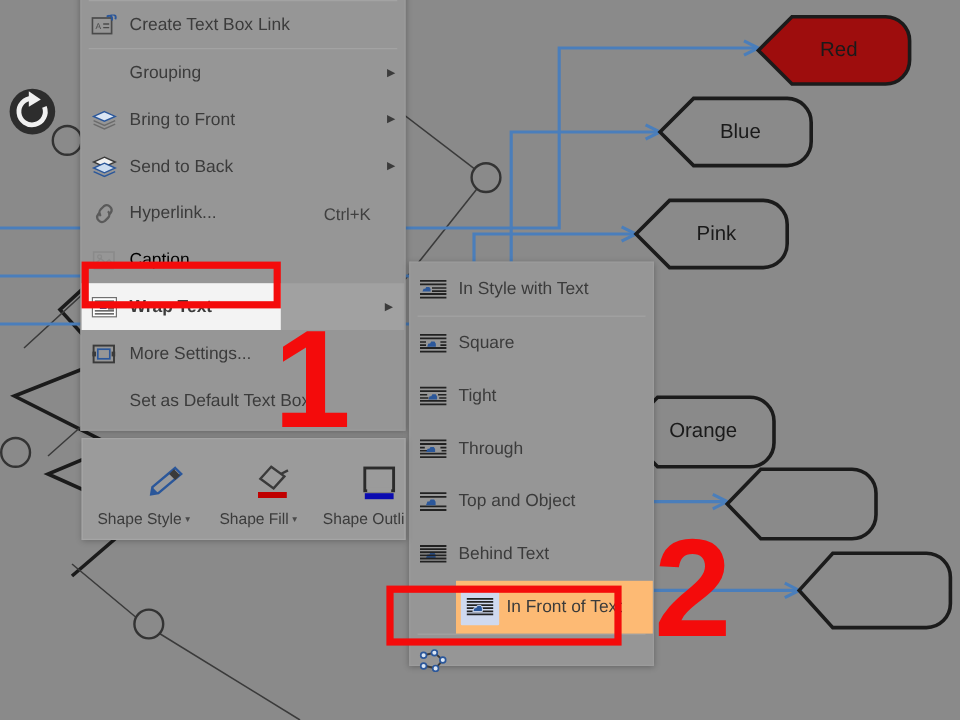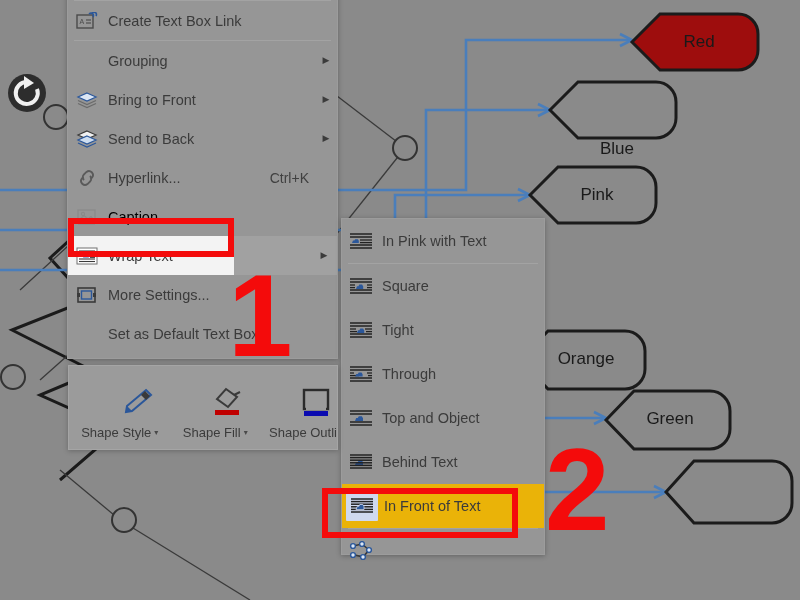--- a/index.html
+++ b/index.html
@@ -70,21 +70,21 @@
   .menu-item .mi-arrow {
     width: 14px; min-width: 14px;
     color: #3b3b3b;
     font-size: 9px;
     text-align: center;
     line-height: 1;
   }
   .menu-item.disabled { color: #000000; }
   .menu-item.disabled .mi-icon { opacity: 0.45; }
   .menu-item.highlight { background: #f3f3f3; }
-  .menu-item.sub-highlight { background: #eab308; }
+  .menu-item.sub-highlight { background: #fdba74; margin-left: 38px; }
   .menu-item.hover-row { background: #a1a1a1; }
 
   .menu-sep {
     height: 1px;
     background: #a3a3a3;
     margin: 0 6px;
   }
 
   
   #mini-toolbar {
@@ -207,24 +207,23 @@
                A 20 20 0 0 1 625 389 L 548 389 Z" fill="none" stroke="#1b1b1b" stroke-width="3"></path>
 
       <path d="M 606 420 L 634 391 L 710 391 A 20 20 0 0 1 730 411 L 730 429
                A 20 20 0 0 1 710 449 L 634 449 Z" fill="none" stroke="#1b1b1b" stroke-width="3"></path>
 
       <path d="M 666 492 L 694 461 L 772 461 A 20 20 0 0 1 792 481 L 792 503
                A 20 20 0 0 1 772 523 L 694 523 Z" fill="none" stroke="#1b1b1b" stroke-width="3"></path>
     </svg>
 
     <div class="shape-label" style="left:640px; top:32px;  width:118px;">Red</div>
-    <div class="shape-label" style="left:558px; top:100px; width:118px;margin-top:39px;">Blue</div>
+    <div class="shape-label" style="left:558px; top:100px; width:118px;">Blue</div>
     <div class="shape-label" style="left:538px; top:185px; width:118px;">Pink</div>
     <div class="shape-label" style="left:527px; top:349px; width:118px;">Orange</div>
-    <div class="shape-label" style="left:611px; top:409px; width:118px;">Green</div>
   </div>
 
   <div class="menu" id="context-menu">
 
     <div class="menu-sep" style="margin-top:7px;"></div>
 
     <div class="menu-item">
       <span class="mi-icon">
         <svg width="22" height="18" viewBox="0 0 22 18">
           <rect x="1" y="3" width="16" height="13" fill="none" stroke="#4a4a4a" stroke-width="1.4"></rect>
@@ -291,21 +290,21 @@
           <circle cx="7" cy="6" r="1.6" fill="none" stroke="#7c7c7c" stroke-width="1.1"></circle>
           <path d="M 3 12 L 8 7.5 L 12 11 L 15 8.5 L 18 12" fill="none" stroke="#7c7c7c" stroke-width="1.2"></path>
           <line x1="2" y1="16" x2="19" y2="16" stroke="#7c7c7c" stroke-width="1.3"></line>
         </svg>
       </span>
       <span class="mi-label">Caption...</span>
       <span class="mi-arrow"></span>
     </div>
 
     <div class="menu-item hover-row" style="padding:0;">
-      <div class="menu-item highlight" style="width:166px; height:39px; padding:0 4px;">
+      <div class="menu-item highlight" style="width:166px; height:39px; padding:0 4px;font-weight:bold;">
         <span class="mi-icon">
           <svg width="22" height="18" viewBox="0 0 22 18">
             <rect x="1" y="1" width="20" height="16" fill="#ffffff" stroke="#707070" stroke-width="1"></rect>
             <g stroke="#3a3a3a" stroke-width="1.1">
               <line x1="3" y1="4" x2="19" y2="4"></line>
                 <line x1="3" y1="6.5" x2="19" y2="6.5"></line>
               <line x1="3" y1="12" x2="19" y2="12"></line>
                 <line x1="3" y1="14.5" x2="19" y2="14.5"></line>
             </g>
             <path d="M 7 10.5 l 1 -2 l 1.2 0 l 0.6 -1.2 l 2.2 0 l 0.8 1.3 l 0 1.9 Z" fill="#2b579a"></path>
@@ -363,21 +362,21 @@
             <line x1="2" y1="17" x2="24" y2="17"></line>
               <line x1="2" y1="14" x2="24" y2="14"></line>
           </g>
           <path d="M 4 12 l 1 -2.4 l 1.4 0 l 0.8 -1.4 l 2.6 0 l 1 1.6 l 0 2.2 Z" fill="#2b579a"></path>
           <g stroke="#222222" stroke-width="1.3">
               <line x1="12" y1="9" x2="24" y2="9"></line>
               <line x1="12" y1="11.6" x2="24" y2="11.6"></line>
             </g>
         </svg>
       </span>
-      <span class="mi-label">In Pink with Text</span>
+      <span class="mi-label">In Style with Text</span>
     </div>
     <div class="menu-sep"></div>
 
     <div class="menu-item" style="height:44px;">
       <span class="mi-icon">
         <svg width="26" height="20" viewBox="0 0 26 20">
           <g stroke="#222222" stroke-width="1.5">
             <line x1="2" y1="3" x2="24" y2="3"></line>
               <line x1="2" y1="6" x2="24" y2="6"></line>
             <line x1="2" y1="17" x2="24" y2="17"></line>

